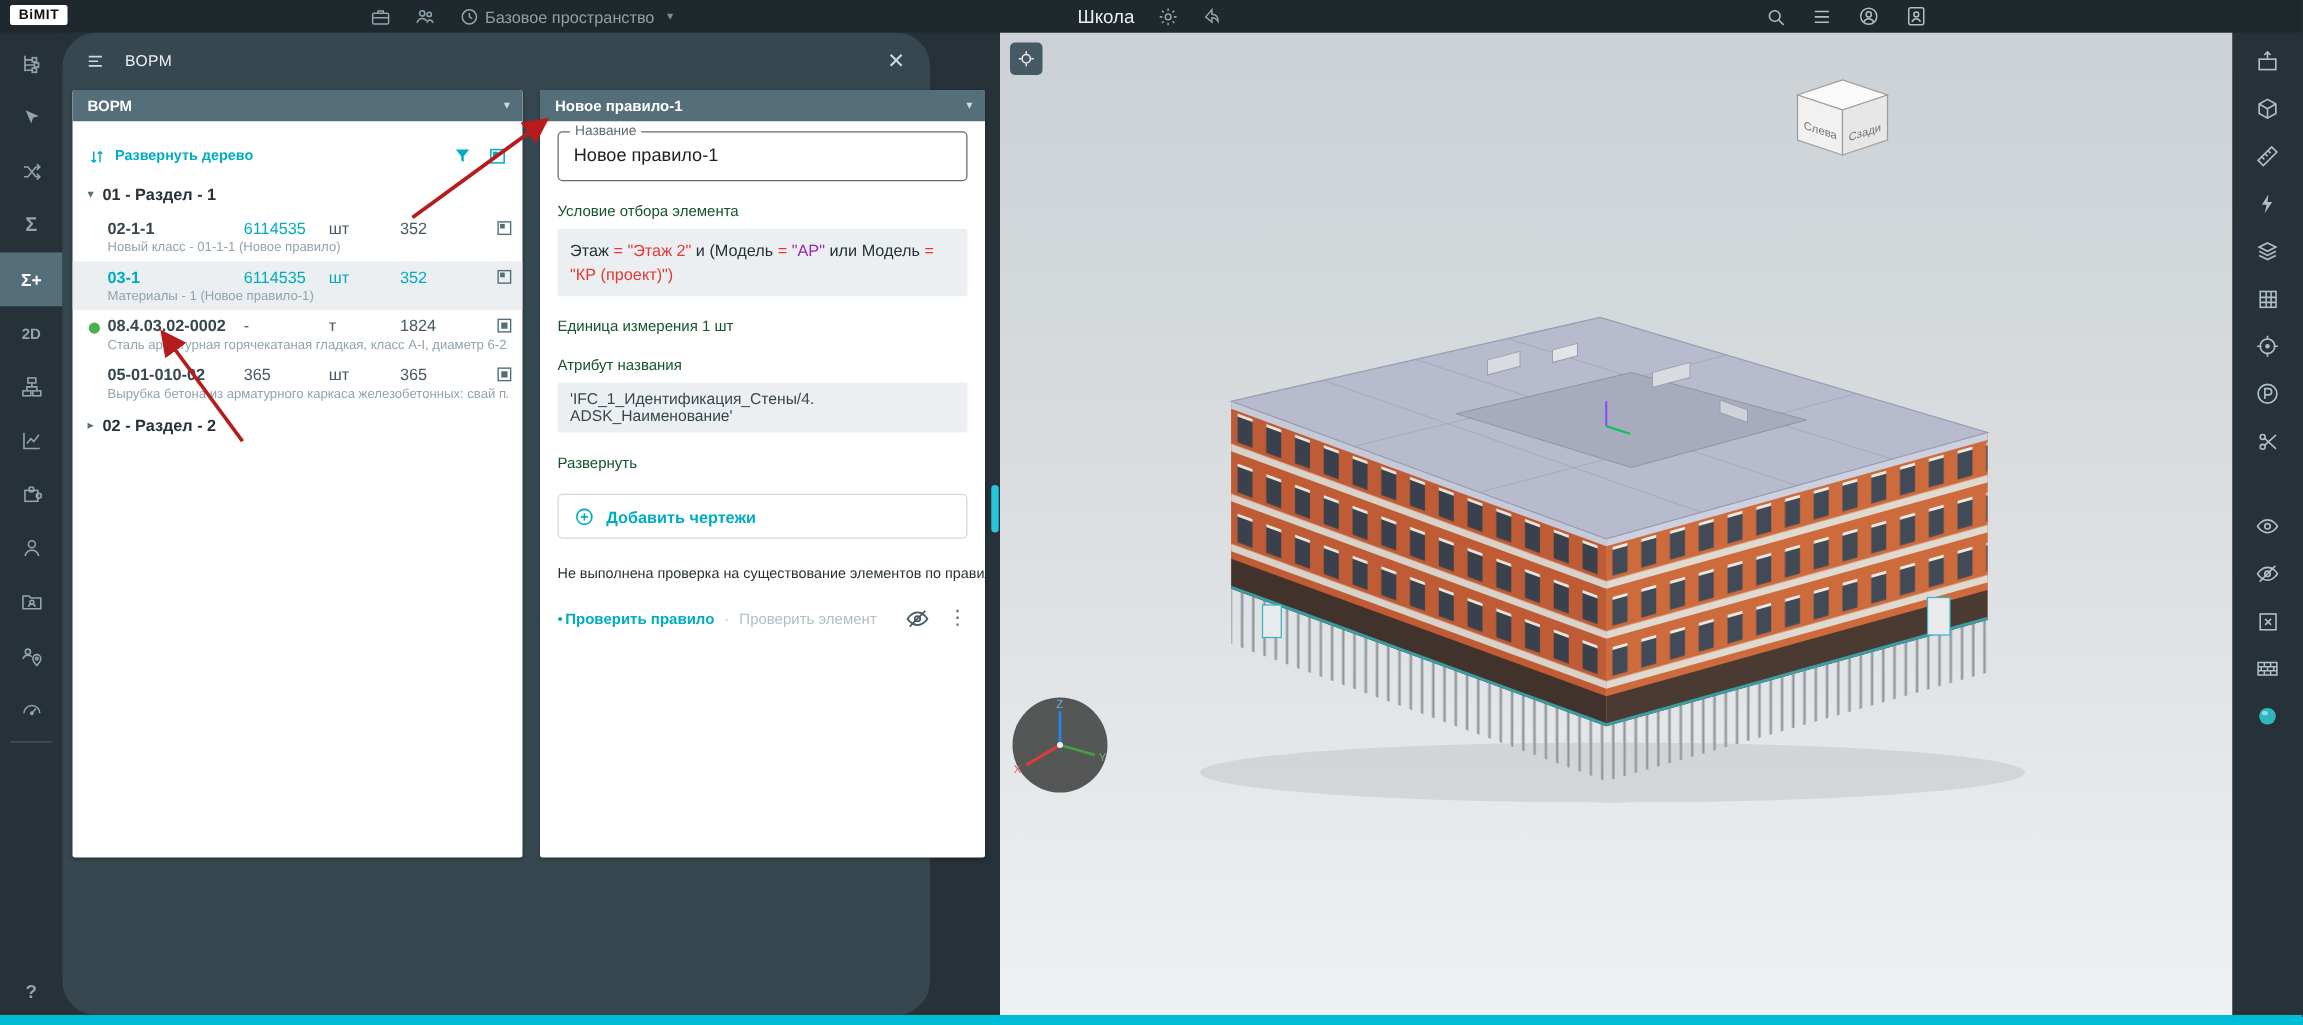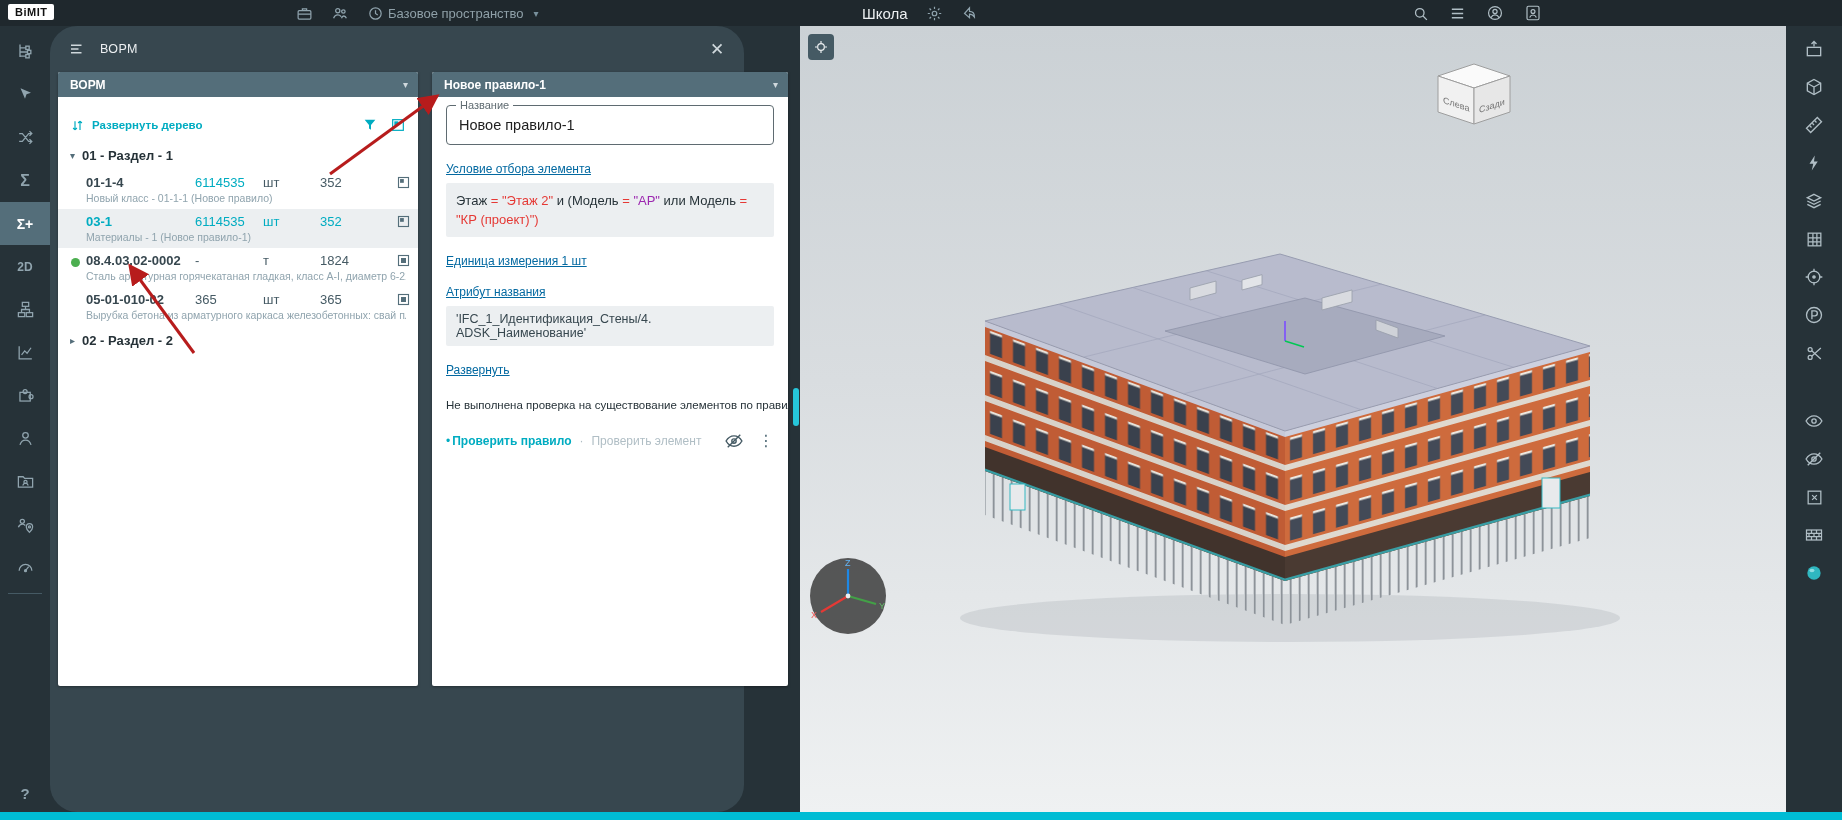--- a/index.html
+++ b/index.html
@@ -68,21 +68,21 @@
   .tqty { font-size:13px; color:#455A64; } .tqty.teal { color:#00ACC1; }
   .tunit,.tcount { font-size:13px; color:#455A64; }
   .sel .tname,.sel .tqty,.sel .tunit,.sel .tcount { color:#00ACC1; }
   .tsub { padding-left:28px; margin-top:2px; font-size:10.5px; color:#90A4AE; white-space:nowrap; overflow:hidden; }
   .ticon { color:#546E7A; }
   .dot { position:absolute; left:13px; top:10px; width:9px; height:9px; border-radius:50%; background:#4CAF50; }
 
   
   .rc-body { padding:0 14px; }
   .name-field { margin-top:8px; }
-  .sec-label { margin-top:17px; font-size:12px; color:#0369a1;text-decoration:underline; }
+  .sec-label { margin-top:17px; font-size:12px; color:#14532d; }
   .grey-box { margin-top:7px; background:#ECEFF1; border-radius:2px; padding:6px 10px; font-size:12.5px; color:#37474F; cursor:pointer; }
   .cond-box { line-height:19px; font-size:13px; padding:8px 10px; }
   .c-dark { color:#263238; } .c-red { color:#E53935; } .c-purple { color:#9C27B0; }
   .comment-box { margin-top:7px; background:#ECEFF1; border-radius:2px; }
   .comment-box input { width:100%; border:none; outline:none; background:transparent; font-family:inherit;
                        font-size:12.5px; color:#37474F; padding:6px 10px; }
   .comment-box input::placeholder { color:#78909C; opacity:1; }
   .add-btn { margin-top:18px; height:36px; border:1px solid #CFD8DC; border-radius:4px; background:#fff;
              display:flex; align-items:center; gap:9px; padding:0 12px; width:100%; cursor:pointer;
              color:#00ACC1; font-family:inherit; font-size:13px; font-weight:bold; }
@@ -337,21 +337,21 @@
 
     <div class="tree">
 
       <div class="trow group">
         <span class="caret">▾</span>
         <span>01 - Раздел - 1</span>
       </div>
 
       <div class="trow item">
         <div class="tmain">
-          <span class="tname">01-1-4</span>
+          <span class="tname">02-1-1</span>
           <span class="tqty teal">6114535</span>
           <span class="tunit">шт</span>
           <span class="tcount">352</span>
           <span></span>
           <span class="ticon icon">
             <svg width="15" height="15" viewBox="0 0 24 24" fill="none" stroke="currentColor" stroke-width="1.8">
                 <rect x="4" y="4" width="16" height="16"></rect>
                 <rect x="6.5" y="6.5" width="6" height="6" fill="currentColor" stroke="none"></rect>
               </svg>
           </span>
@@ -434,20 +434,29 @@
         <span class="c-dark">Этаж </span><span class="c-red">= </span><span class="c-red">"Этаж 2"</span><span class="c-dark"> и (Модель </span><span class="c-red">= </span><span class="c-purple">"АР"</span><span class="c-dark"> или Модель </span><span class="c-red">= </span><span class="c-red">"КР (проект)")</span>
       </div>
 
       <div class="sec-label">Единица измерения 1 шт</div>
 
       <div class="sec-label">Атрибут названия</div>
       <div class="grey-box">'IFC_1_Идентификация_Стены/4. ADSK_Наименование'</div>
 
       <div class="sec-label">Развернуть</div>
 
+      <button class="add-btn">
+        <span class="icon">
+          <svg width="17" height="17" viewBox="0 0 24 24" fill="none" stroke="currentColor" stroke-width="1.8">
+              <circle cx="12" cy="12" r="8.5"></circle>
+              <path d="M12 8v8M8 12h8"></path>
+            </svg>
+        </span>
+        <span>Добавить чертежи</span>
+      </button>
 
       <div class="notice">Не выполнена проверка на существование элементов по правилу</div>
 
       <div class="actions">
         <span class="act-dot">•</span>
         <span class="act-rule">Проверить правило</span>
         <span class="act-sep">·</span>
         <span class="act-elem">Проверить элемент</span>
         <span class="act-icons">
           <span class="icon">

